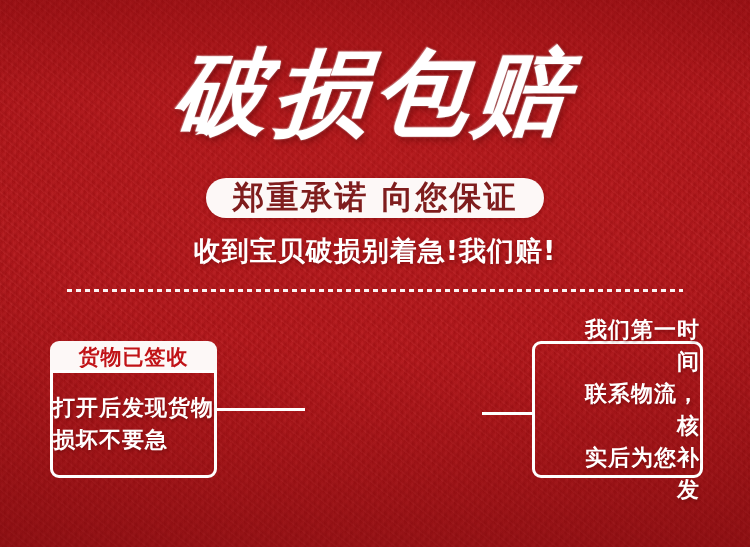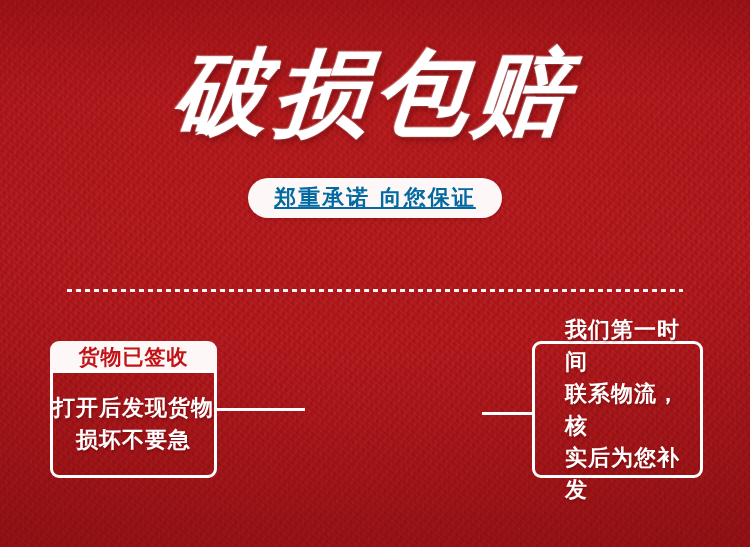--- a/index.html
+++ b/index.html
@@ -70,30 +70,29 @@
   .pill-wrap {
     position: absolute;
     left: 0;
     top: 178px;
     width: 750px;
     text-align: center;
   }
   .pill {
     display: inline-block;
     background: #fdf8f7;
-    color: #0369a1;
+    color: #7f1d1d;
     border-radius: 22px;
     padding: 6px 26px 7px 26px;
-    font-size: 22px;
+    font-size: 32px;
     line-height: 27px;
     font-weight: 700;
     letter-spacing: 2px;
     white-space: nowrap;
     box-shadow: 0 1px 4px rgba(90,0,4,0.30);
-    text-decoration: underline;
   }
 
   
   .subhead {
     position: absolute;
     left: 0;
     top: 234px;
     width: 750px;
     text-align: center;
     color: #ffffff;
@@ -138,21 +137,20 @@
     display: flex;
     align-items: center;
     justify-content: center;
   }
 
   .step-text {
     font-size: 22px;
     line-height: 32px;
     font-weight: 700;
     letter-spacing: 1px;
-    text-align: center;
     text-shadow: 1px 2px 3px rgba(85,0,4,0.40);
     white-space: pre-line;
   }
 
   
   #step-1 {
     left: 50px;
     top: 370px;
     width: 167px;
     height: 108px;
@@ -185,21 +183,21 @@
   }
 
   #step-3 {
     left: 532px;
     top: 341px;
     width: 171px;
     height: 137px;
     justify-content: flex-start;
   }
   #step-3 .step-text {
-    text-align: left;
+    text-align: right;
     padding-left: 30px;
   }
 
   
   .connector {
     position: absolute;
     height: 3px;
     background: #ffffff;
   }
   #connector-1-2 { left: 217px; top: 408px; width: 88px; }
@@ -212,20 +210,21 @@
 
   <div class="bg-texture"></div>
   <div class="bg-shade"></div>
 
   <div class="headline">破损包赔</div>
 
   <div class="pill-wrap">
     <span class="pill">郑重承诺 向您保证</span>
   </div>
 
+  <div class="subhead">收到宝贝破损别着急!我们赔!</div>
 
   <div class="divider"></div>
 
   <div class="steps">
 
     <div class="step-tab">货物已签收</div>
 
     <div class="step" id="step-1">
       <div class="step-text">打开后发现货物
 损坏不要急</div>

